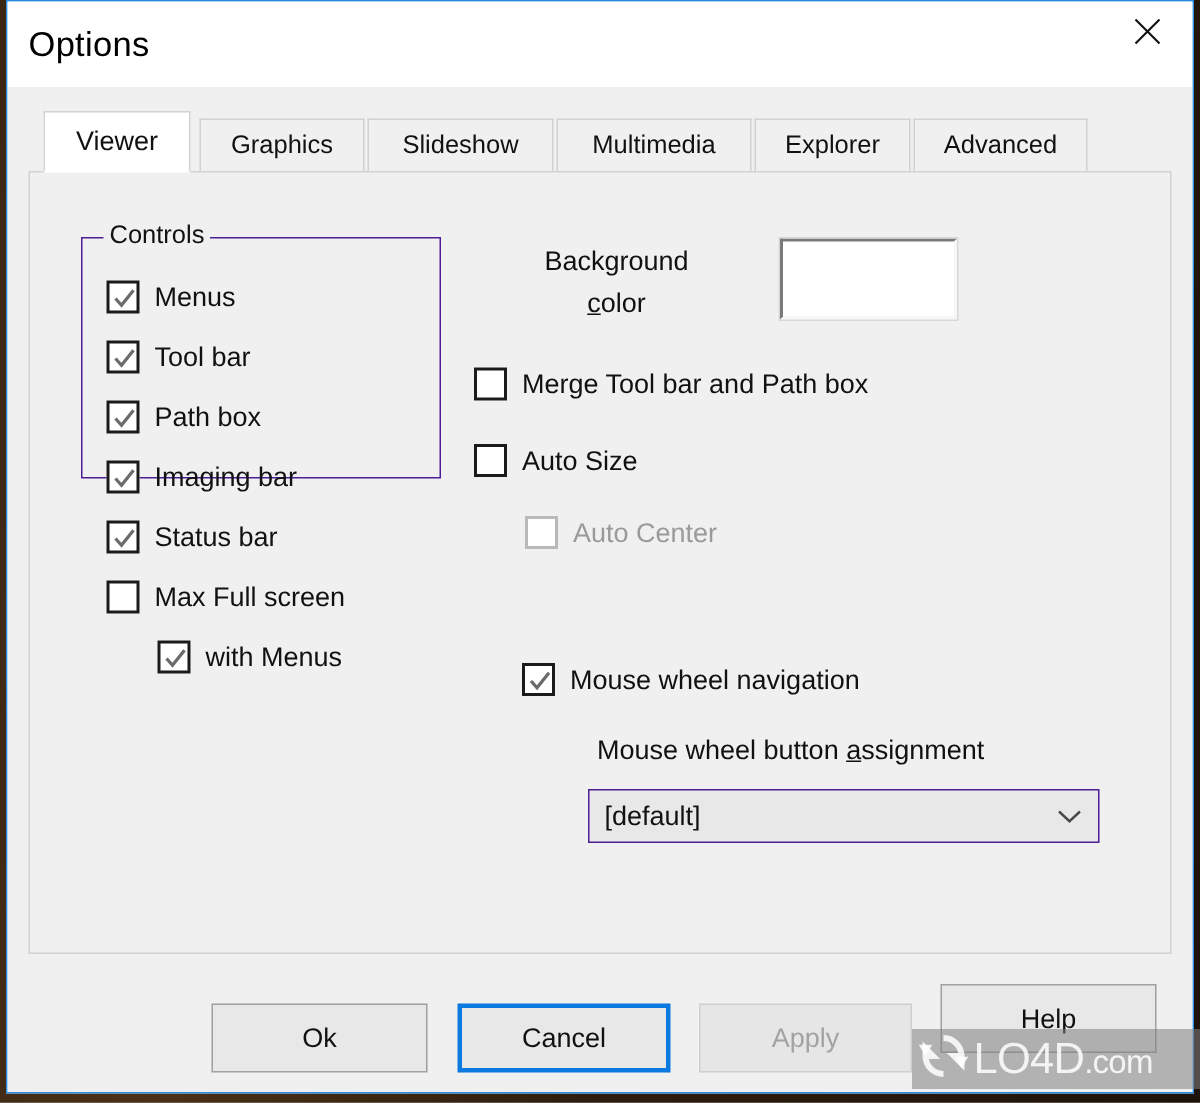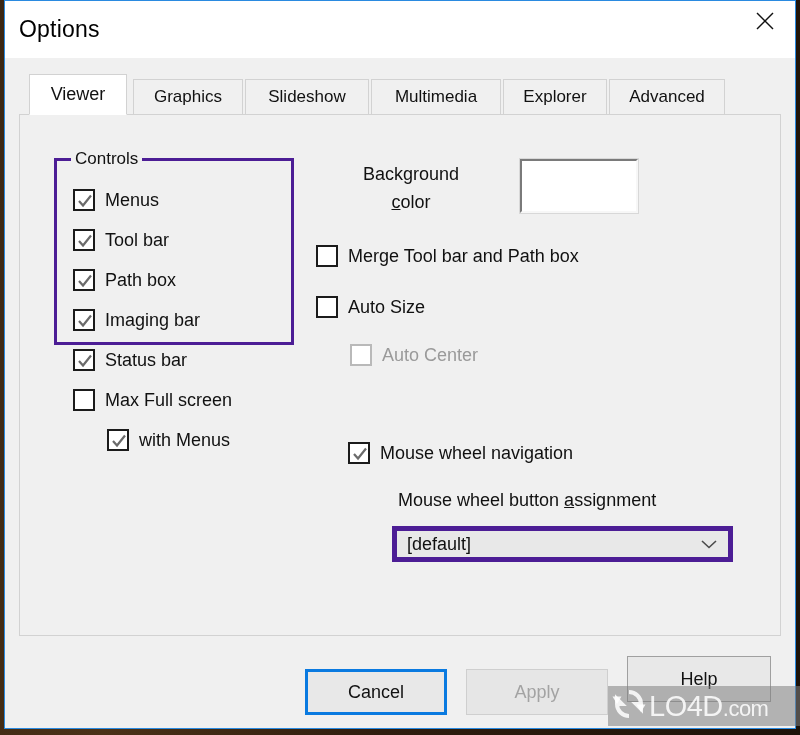--- a/index.html
+++ b/index.html
@@ -124,23 +124,23 @@
     background: #f0f0f0;
     border: 1px solid #d2d2d2;
   }
 
   
   #controls-group {
     position: absolute;
     left: 34px;
     top: 43px;
     width: 240px;
-    height: 187px;
-    box-sizing: border-box;
-    border: 3px solid #4c1d95;
+    height: 161px;
+    box-sizing: border-box;
+    border: 1px solid #4c1d95;
   }
   #controls-legend {
     position: absolute;
     left: 14px;
     top: -12px;
     background: #f0f0f0;
     padding: 0 4px;
     font-size: 17px;
     color: #111111;
     white-space: nowrap;
@@ -220,21 +220,21 @@
 
   
   #wheel-combo {
     position: absolute;
     left: 372px;
     top: 411px;
     width: 341px;
     height: 36px;
     box-sizing: border-box;
     background: #e8e8e8;
-    border: 5px solid #4c1d95;
+    border: 1px solid #4c1d95;
     display: flex;
     align-items: center;
     cursor: default;
   }
   #wheel-combo-value {
     margin-left: 10px;
     font-size: 18px;
     color: #111111;
     flex: 1 1 auto;
     white-space: nowrap;
@@ -427,20 +427,21 @@
         <span id="wheel-combo-value">[default]</span>
         <span id="wheel-combo-arrow">
           <svg width="20" height="12" viewBox="0 0 20 12">
             <polyline points="3,3 10,9.5 17,3" fill="none" stroke="#4a4a4a" stroke-width="1.6"></polyline>
           </svg>
         </span>
       </div>
 
     </div>
 
+    <div class="btn" style="left:136px; top:611px; width:144px;">Ok</div>
     <div class="btn default" style="left:300px; top:611px; width:142px;">Cancel</div>
     <div class="btn disabled" style="left:461px; top:611px; width:142px;">Apply</div>
     <div class="btn" style="left:622px; top:598px; width:144px;">Help</div>
 
   </div>
 </div>
 
 <div id="watermark">
   <span id="watermark-logo">
     <svg width="34" height="34" viewBox="0 0 34 34">

